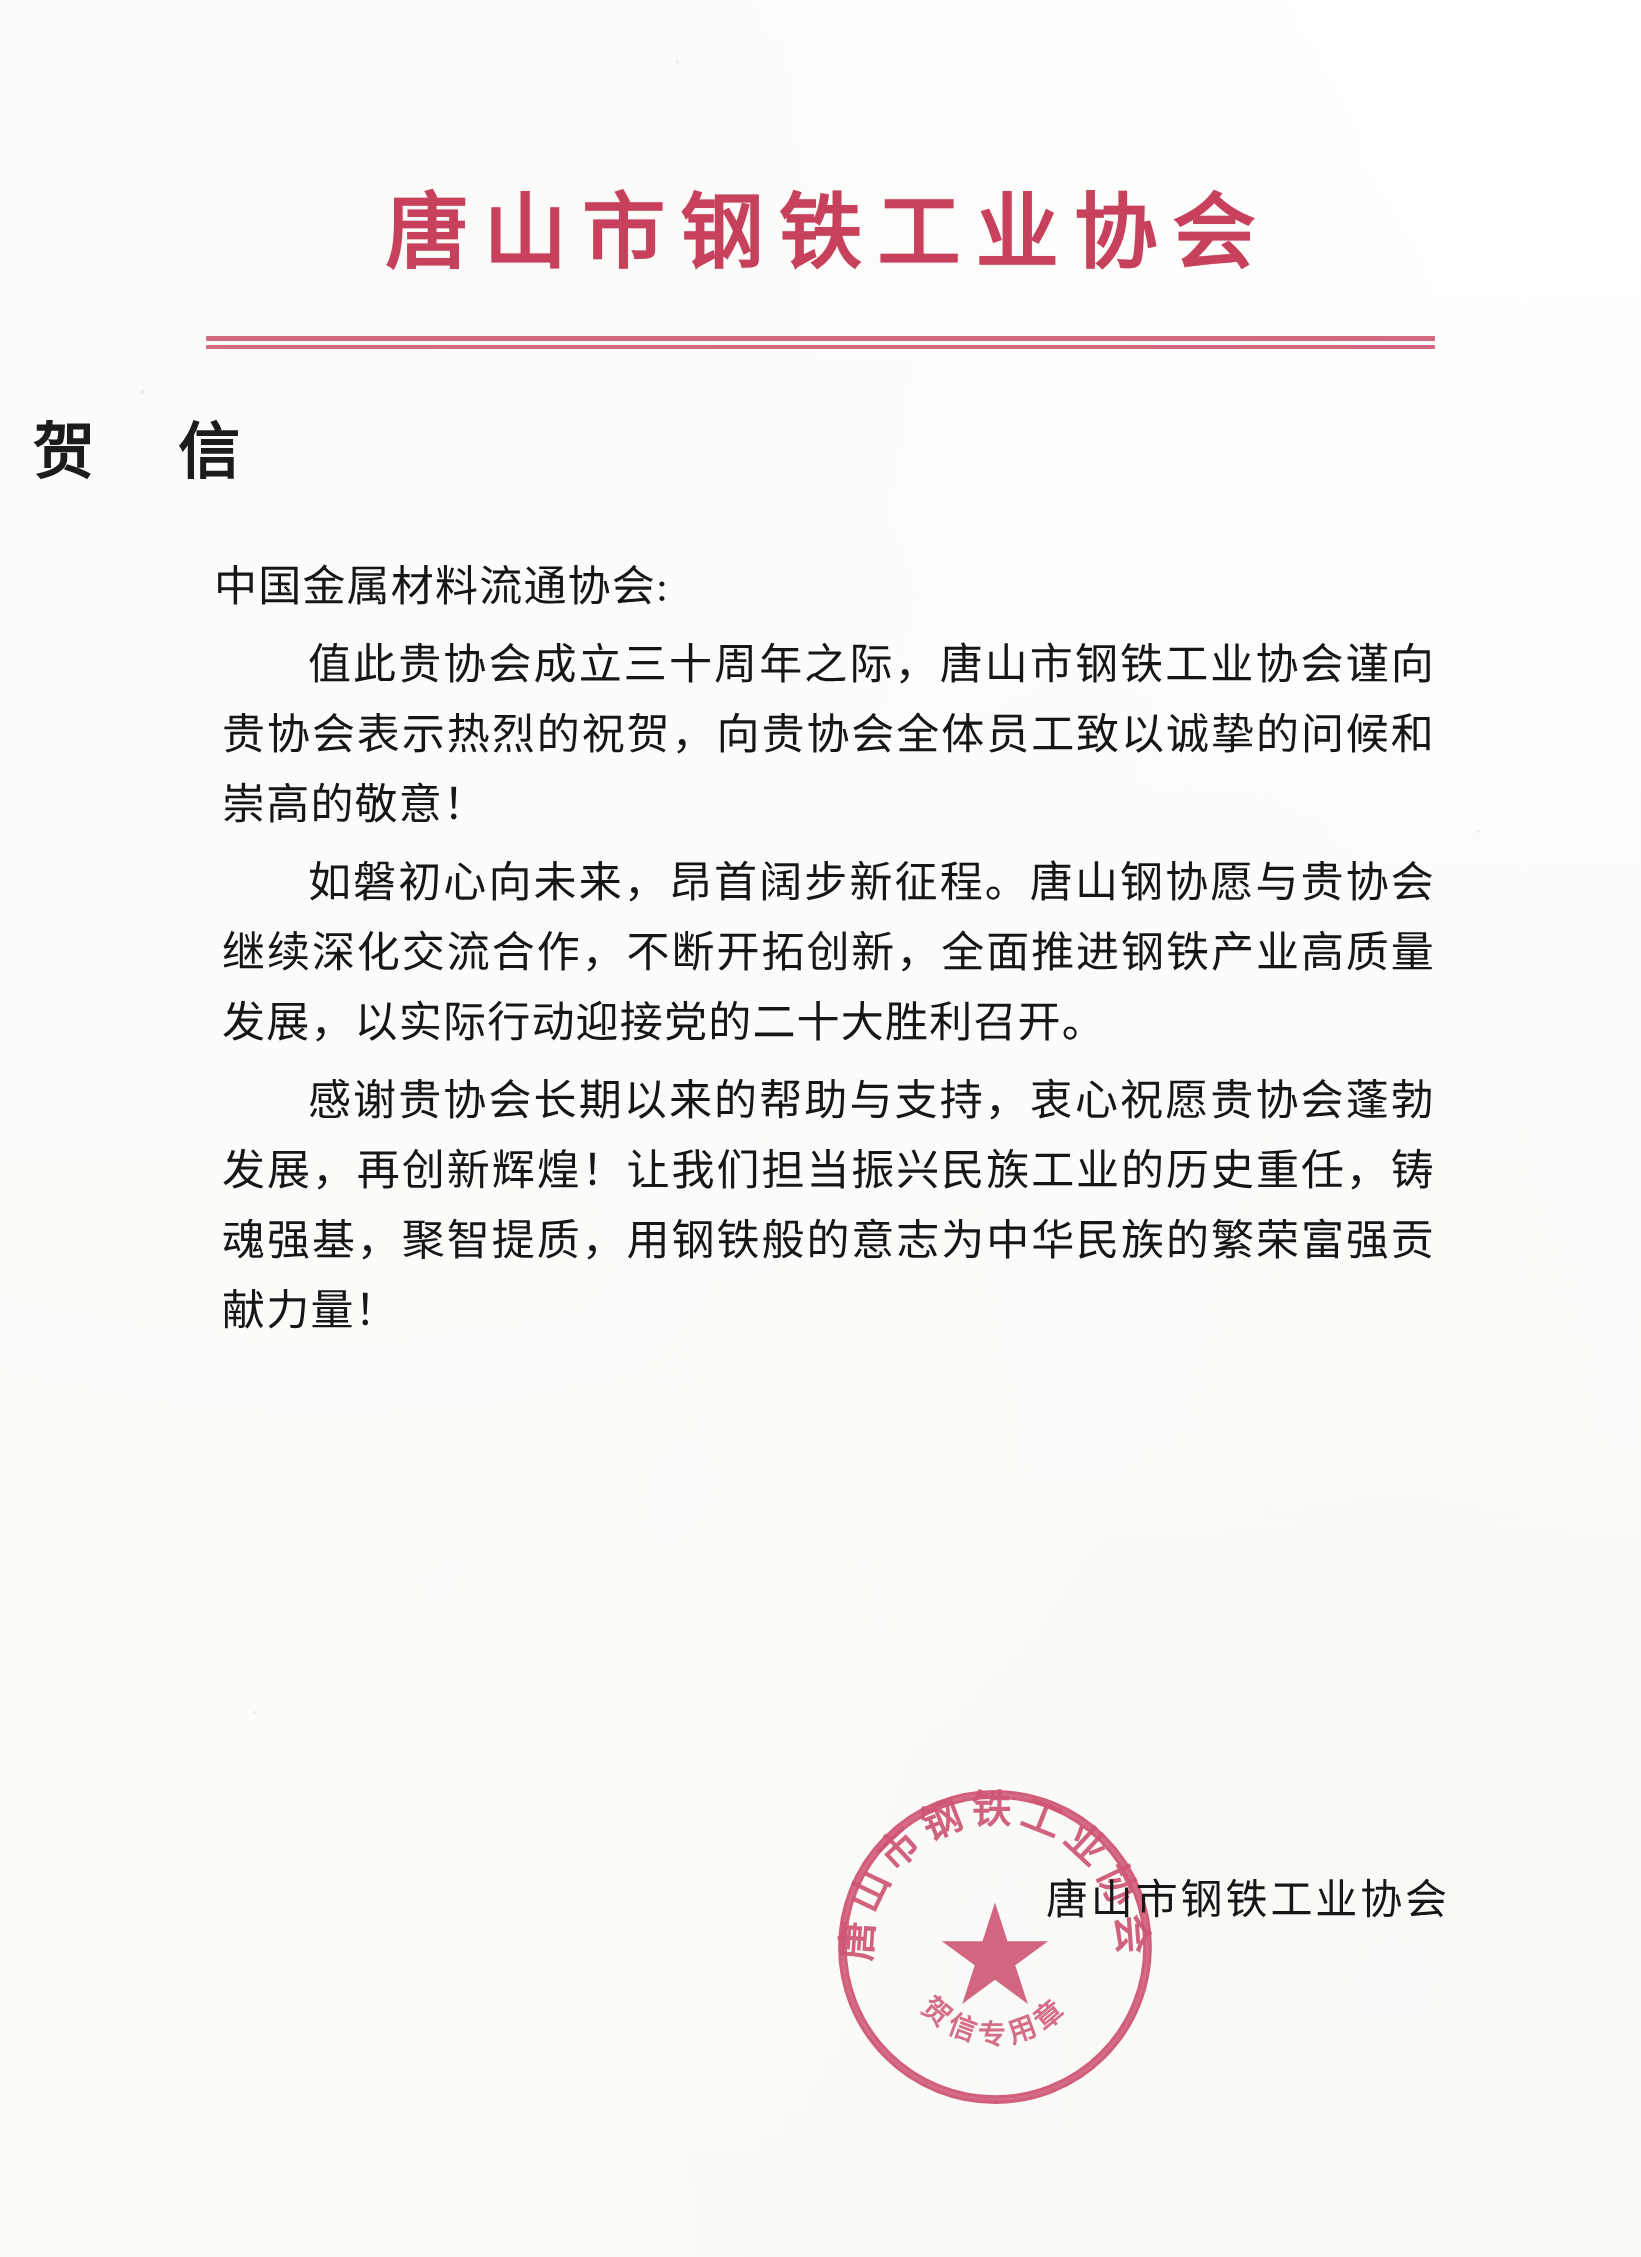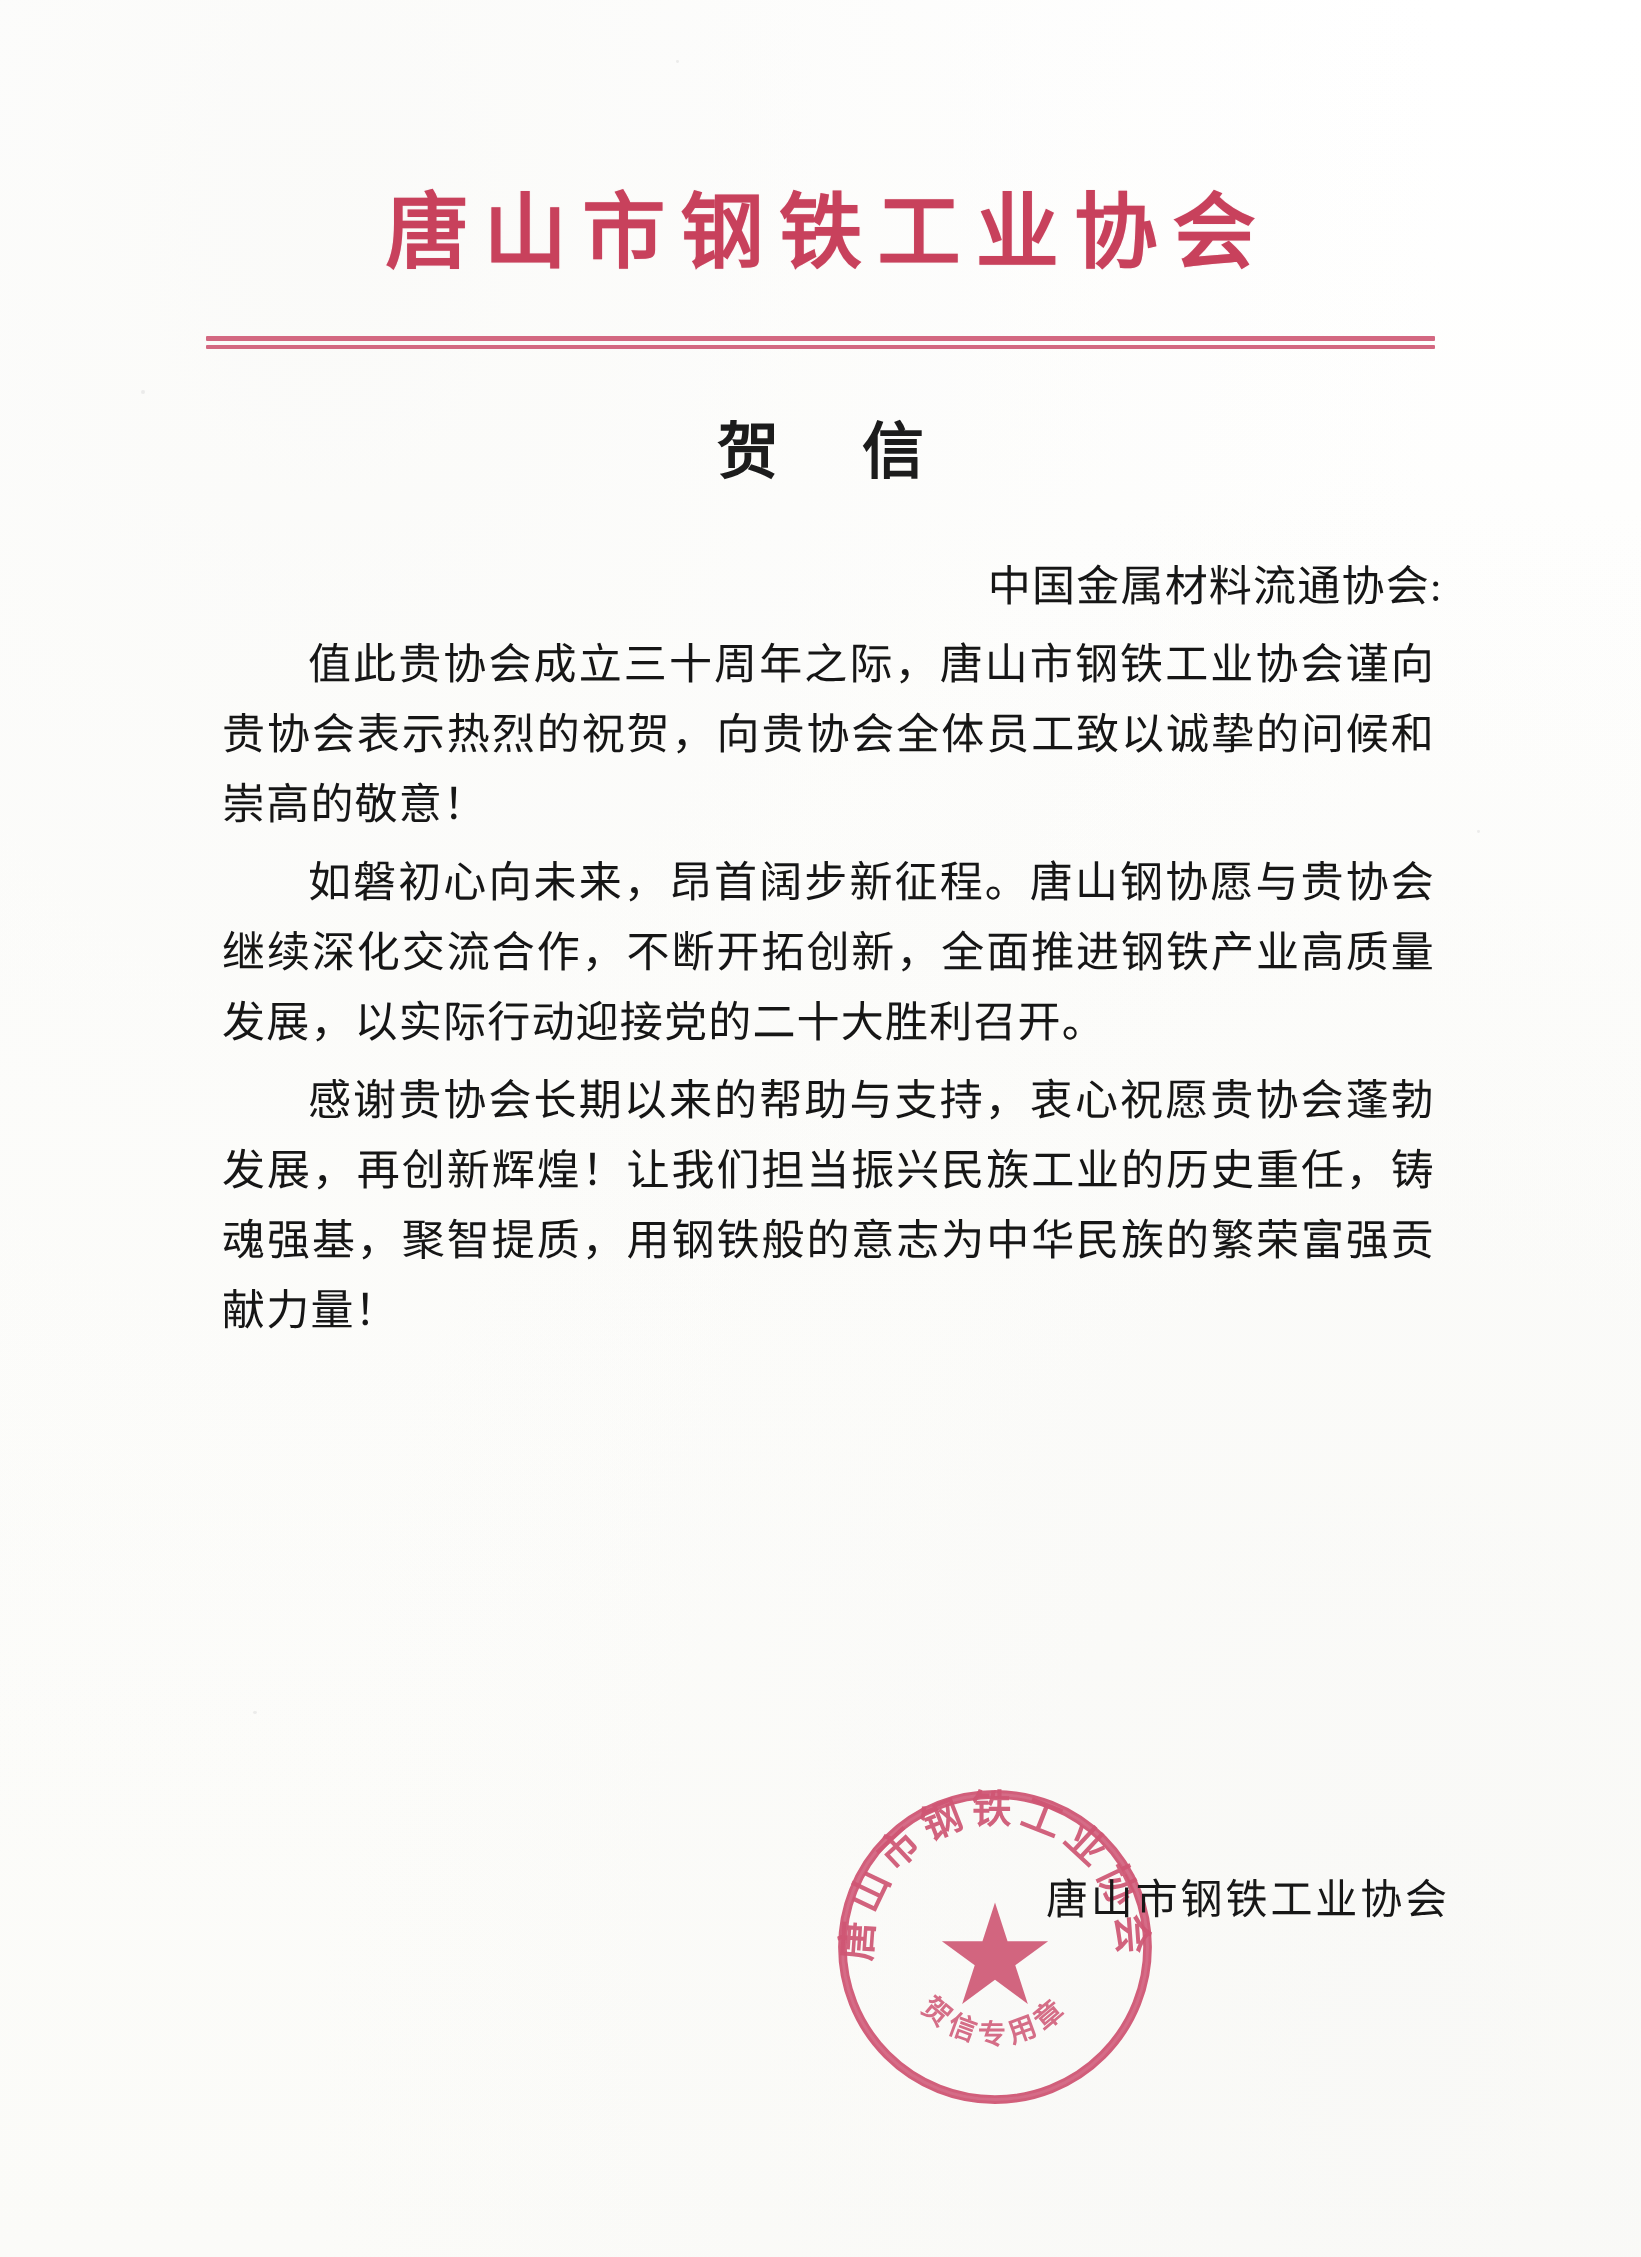--- a/index.html
+++ b/index.html
@@ -69,21 +69,21 @@
   }
   #letterhead-rule .rule-line.top { top: 0; }
   #letterhead-rule .rule-line.bottom { top: 8.7px; height: 3.9px; }
 
   
   #doc-title {
     position: absolute;
     left: 0;
     right: 0;
     top: 401px;
-    text-align: center;
+    text-align: left;
     font-family: "Liberation Sans", "DejaVu Sans", sans-serif;
     font-weight: 700;
     font-size: 62px;
     letter-spacing: 33px;
     text-indent: 33px;
     color: #1c1c1c;
   }
 
   
   #letter-body {
@@ -92,21 +92,21 @@
     right: 198px;
     top: 552px;
     font-size: 43px;
     line-height: 70px;
     color: #161616;
     letter-spacing: 1.2px;
   }
 
   .salutation {
     margin: 0 0 3.9px 0;
-    text-align: right;
+    text-align: left;
   }
 
   .body-para {
     margin: 8px;
     text-indent: 2em;
     text-align: justify;
     text-justify: inter-character;
     text-align-last: left;
   }
 

